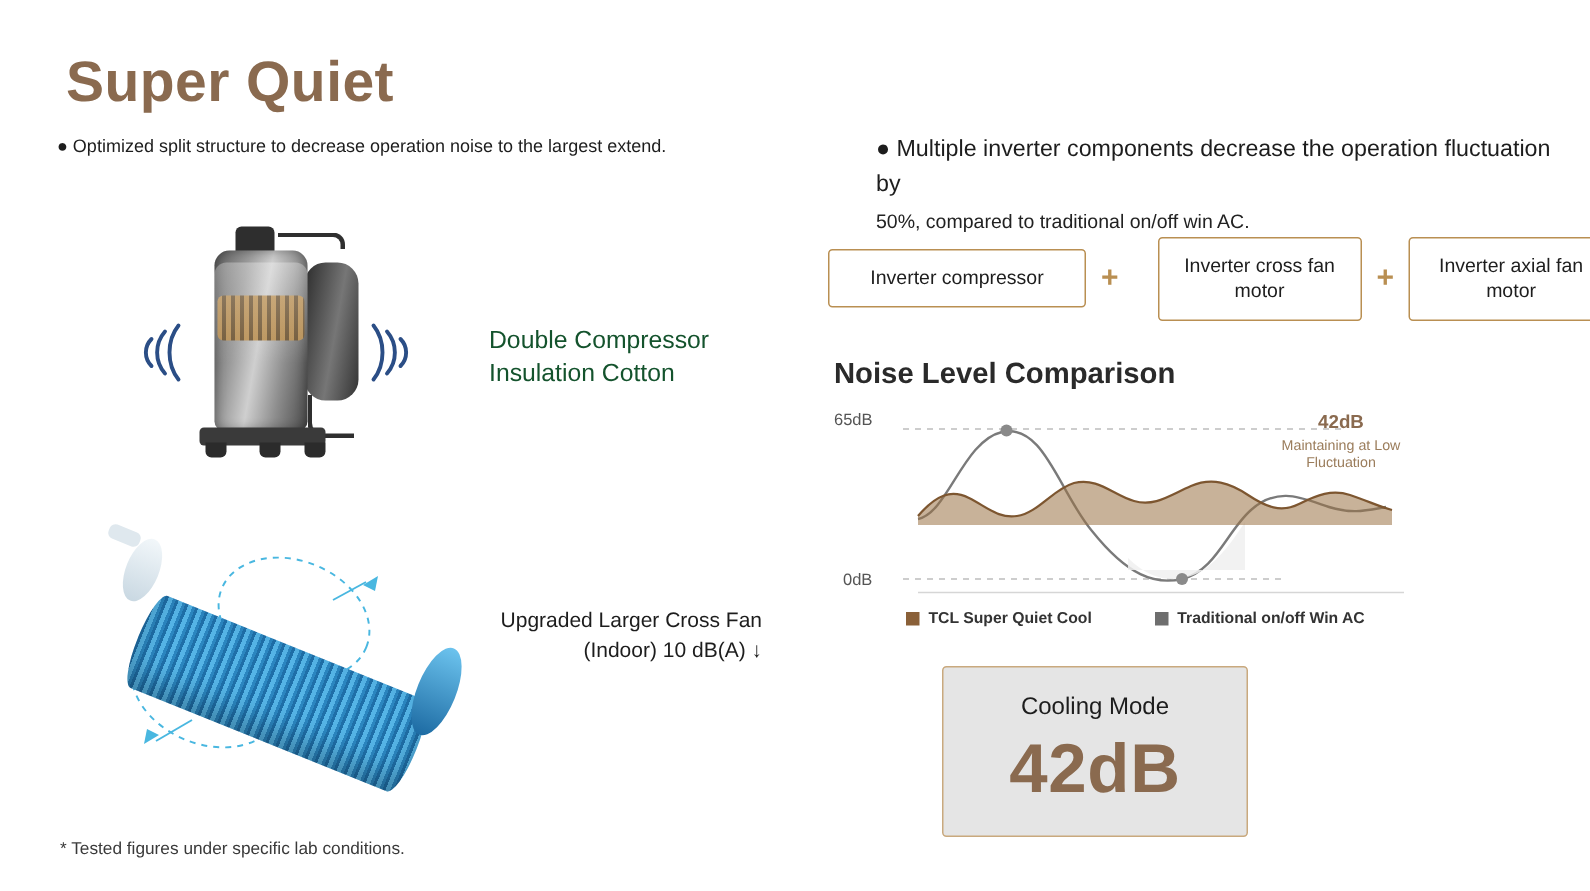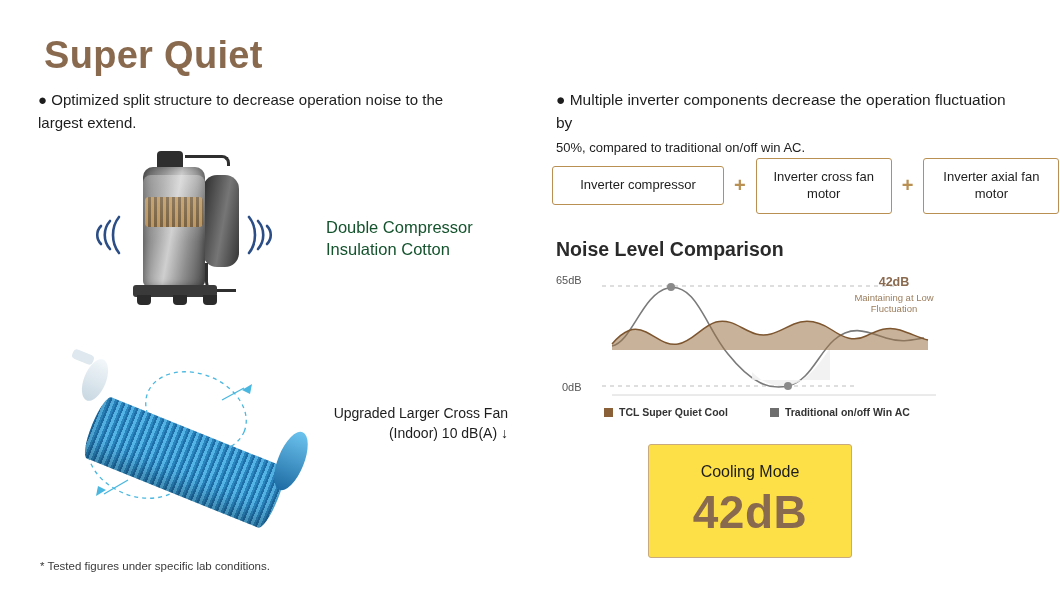--- a/index.html
+++ b/index.html
@@ -24,21 +24,21 @@
     font-size: 38px;
     font-weight: bold;
     color: #8a6a4f;
     letter-spacing: 0.3px;
   }
   .left-bullet {
     position: absolute;
     left: 38px;
     top: 88px;
     width: 430px;
-    font-size: 15px;
+    font-size: 12px;
     line-height: 1.55;
     color: #1d1d1d;
   }
 
   
   .comp-wrap {
     position: absolute;
     left: 85px;
     top: 145px;
     width: 230px;
@@ -213,21 +213,21 @@
     position: absolute;
     left: 40px;
     top: 560px;
     font-size: 11.5px;
     color: #3a3a3a;
   }
 
   
   .right-bullet {
     position: absolute;
-    left: 556px;
+    left: 584px;
     top: 88px;
     width: 460px;
     font-size: 15.5px;
     line-height: 1.5;
   }
   .right-bullet .sub {
     display: block;
     font-size: 13px;
     margin-top: 3px;
     color: #222;
@@ -245,21 +245,21 @@
     border: 1px solid #b98f52;
     border-radius: 3px;
     padding: 10px 12px;
     font-size: 13px;
     text-align: center;
     color: #1d1d1d;
     background: #fff;
     line-height: 1.3;
   }
   .chip.w1 { width: 146px; }
-  .chip.w2 { width: 110px; }
+  .chip.w2 { width: 110px; margin-left: 16px; }
   .chip.w3 { width: 110px; }
   .plus {
     font-size: 20px;
     color: #b98f52;
     font-weight: bold;
   }
 
   .noise-title {
     position: absolute;
     left: 556px;
@@ -303,27 +303,27 @@
     gap: 42px;
     font-size: 10.5px;
     color: #333;
     font-weight: bold;
   }
   .legend .item { display: flex; align-items: center; gap: 6px; }
   .swatch { width: 9px; height: 9px; display: inline-block; }
 
   .mode-box {
     position: absolute;
-    left: 648px;
+    left: 628px;
     top: 444px;
     width: 202px;
     height: 112px;
     border: 1px solid #c9a97e;
     border-radius: 3px;
-    background: #fde047;
+    background: #e5e5e5;
     text-align: center;
   }
   .mode-box .mode-label {
     margin-top: 18px;
     font-size: 16px;
     color: #1d1d1d;
   }
   .mode-box .mode-value {
     margin-top: 4px;
     font-size: 46px;

